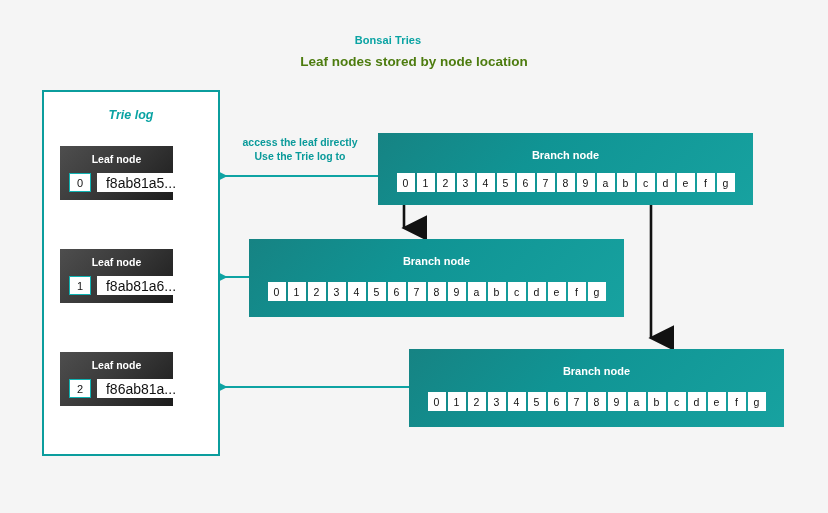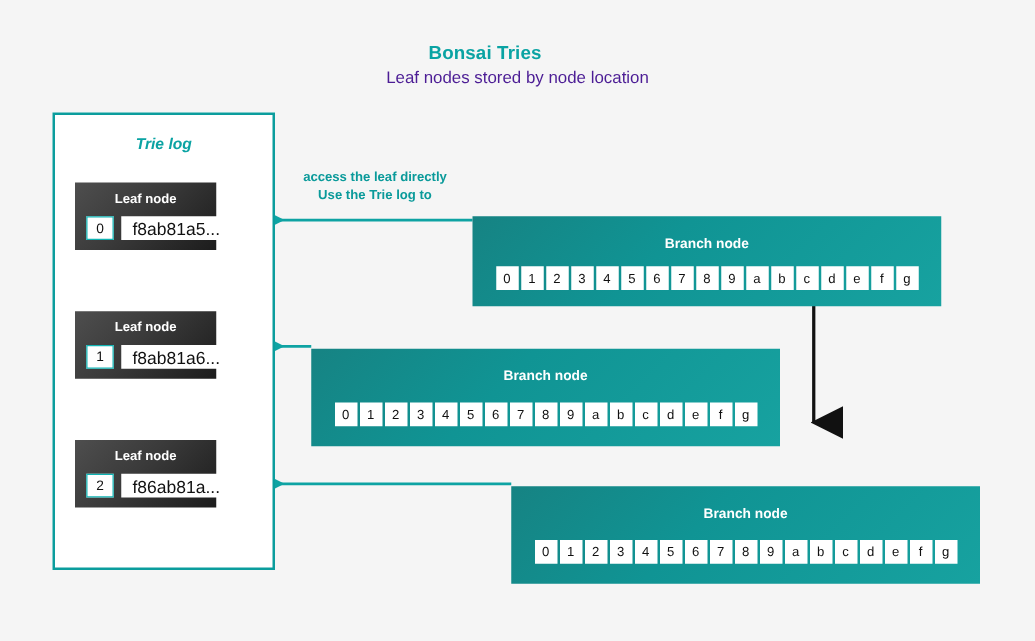--- a/index.html
+++ b/index.html
@@ -20,34 +20,34 @@
     inset: 0;
   }
 
   
   .title {
     position: absolute;
     left: 0;
     top: 34px;
     width: 776px;
     text-align: center;
-    font-size: 15px;
+    font-size: 11px;
     font-weight: bold;
     color: #0aa3a3;
     letter-spacing: .1px;
   }
   .subtitle {
     position: absolute;
     left: 0;
     top: 54px;
     width: 828px;
     text-align: center;
     font-size: 13.5px;
-    font-weight: normal;
-    color: #4c1d95;
+    font-weight: bold;
+    color: #4d7c0f;
   }
 
   
   .trielog {
     position: absolute;
     left: 42px;
     top: 90px;
     width: 178px;
     height: 366px;
     background: #ffffff;
@@ -119,21 +119,20 @@
     display: flex;
     align-items: center;
     justify-content: center;
   }
 
   
   .branch {
     position: absolute;
     background: linear-gradient(135deg, #168383 0%, #109494 40%, #17a2a0 100%);
     box-sizing: border-box;
-    margin-top: 40px;
   }
   .branch-1 { left: 378px; top: 133px; width: 375px; height: 72px; }
   .branch-2 { left: 249px; top: 239px; width: 375px; height: 78px; }
   .branch-3 { left: 409px; top: 349px; width: 375px; height: 78px; }
 
   .branch-title {
     position: absolute;
     left: 0;
     top: 16px;
     width: 100%;

